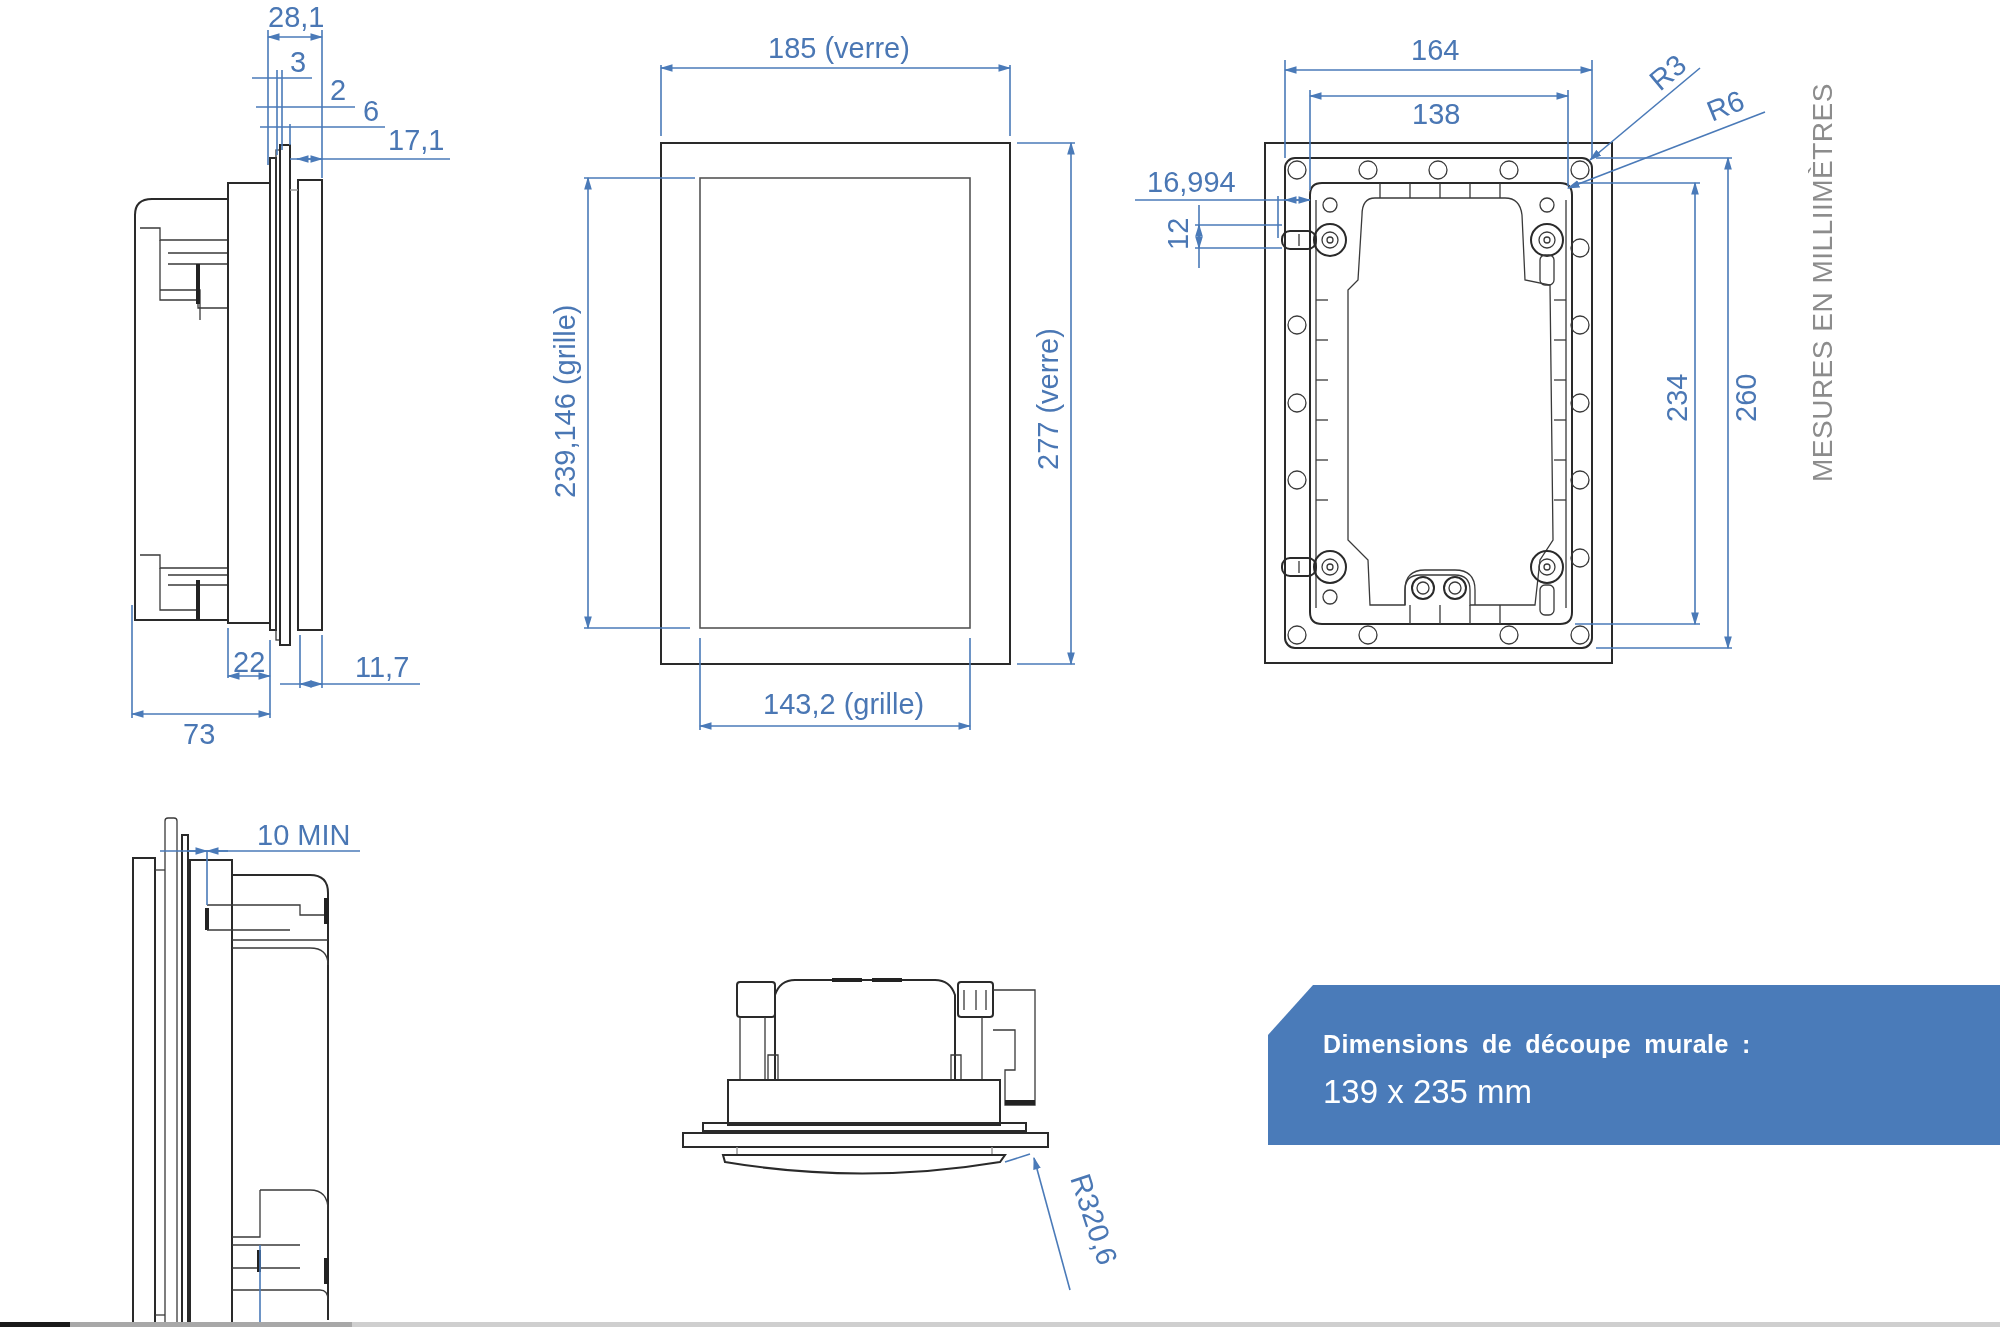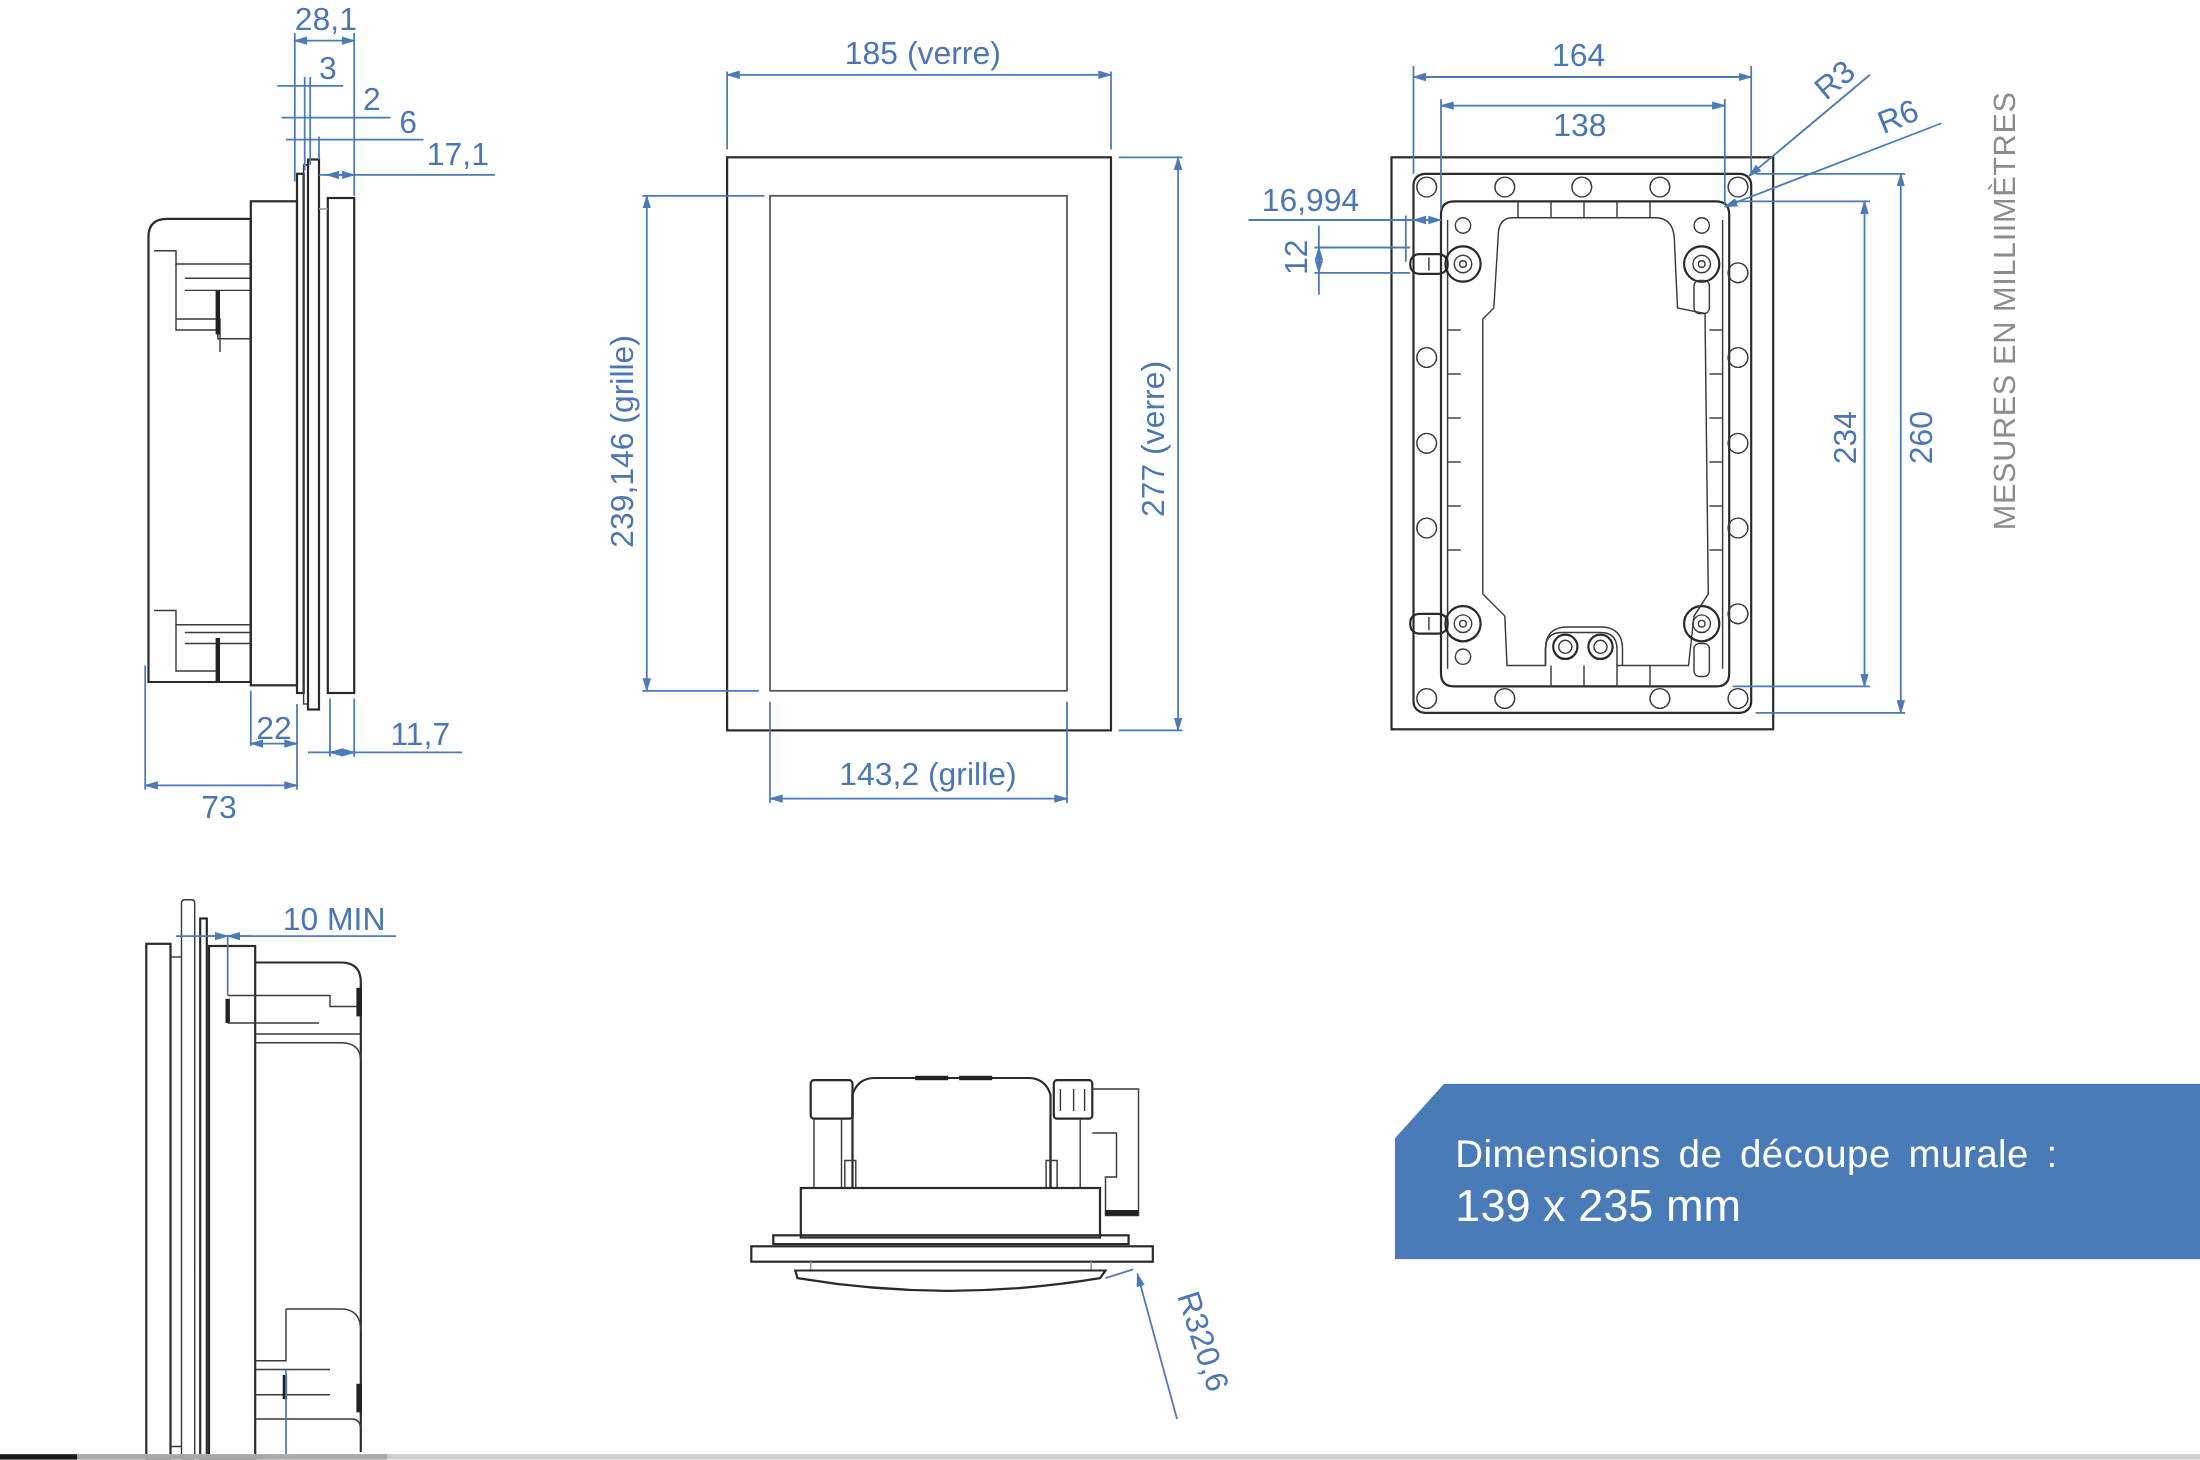--- a/index.html
+++ b/index.html
@@ -10,22 +10,22 @@
     .gray { fill: none; stroke: #9a9a9a; stroke-width: 1.5; }
     .dim { fill: none; stroke: #4a7ab8; stroke-width: 1.6; }
     .dim-arrow { fill: #4a7ab8; stroke: none; }
     .dim-text { fill: #4a77b4; font-family: "Liberation Sans", sans-serif; font-size: 29px; }
     .note-text { fill: #8c8c8c; font-family: "Liberation Sans", sans-serif; font-size: 28px; letter-spacing: 0.5px; }
     .banner {
       position: absolute; left: 1268px; top: 985px; width: 732px; height: 160px;
       background: #4a7bb9;
       clip-path: polygon(45px 0, 100% 0, 100% 100%, 0 100%, 0 50px);
     }
-    .banner-title { position: absolute; left: 55px; top: 45px; color: #ffffff; font-family: "Liberation Sans", sans-serif; font-weight: normal; font-size: 35px; letter-spacing: 0.4px; word-spacing: 6px; }
-    .banner-sub { position: absolute; left: 55px; top: 88px; color: #ffffff; font-family: "Liberation Sans", sans-serif; font-size: 41px; }
+    .banner-title { position: absolute; left: 55px; top: 45px; color: #ffffff; font-family: "Liberation Sans", sans-serif; font-weight: bold; font-size: 25px; letter-spacing: 0.4px; word-spacing: 6px; }
+    .banner-sub { position: absolute; left: 55px; top: 88px; color: #ffffff; font-family: "Liberation Sans", sans-serif; font-size: 33px; }
     .bottom-bar { position: absolute; left: 0; top: 1322px; width: 2000px; height: 5px; background: #cfcfcf; }
     .bottom-bar .seg-dark { position: absolute; left: 0; top: 0; width: 70px; height: 5px; background: #1a1a1a; }
     .bottom-bar .seg-mid { position: absolute; left: 70px; top: 0; width: 282px; height: 5px; background: #a8a8a8; }
   </style>
 </head>
 <body>
 
 <svg class="drawing" width="2000" height="1327" viewBox="0 0 2000 1327" xmlns="http://www.w3.org/2000/svg">
   <defs>
     <marker id="arr" viewBox="0 0 10 10" refX="9" refY="5" markerWidth="8" markerHeight="8" orient="auto-start-reverse">

